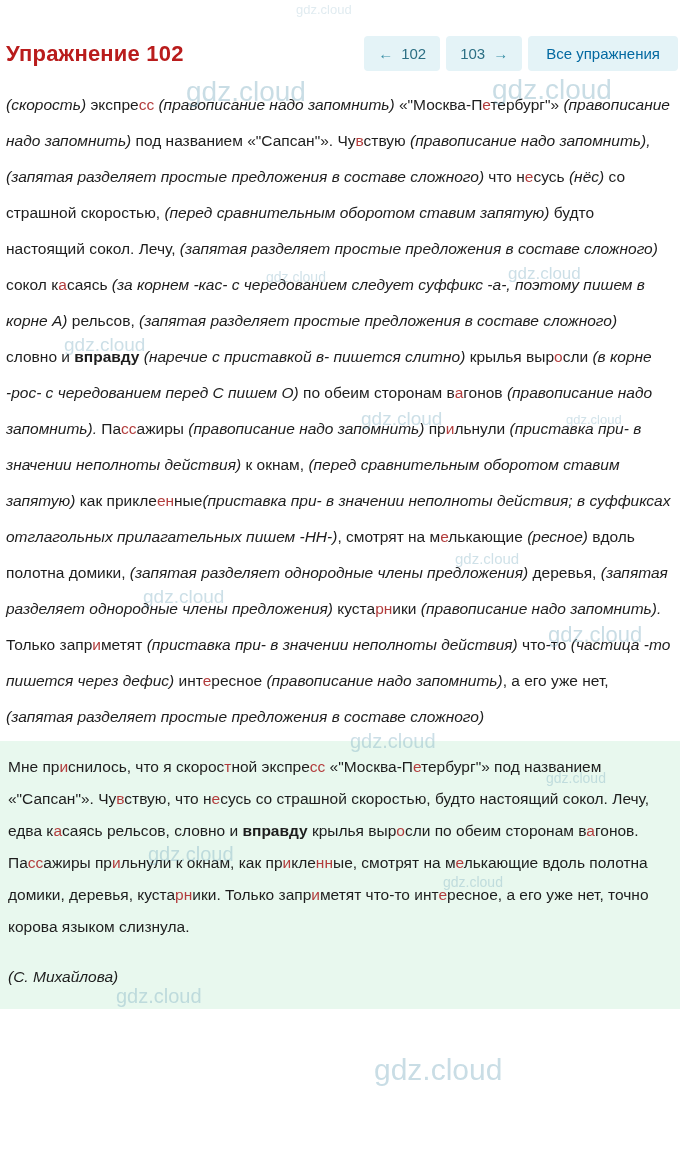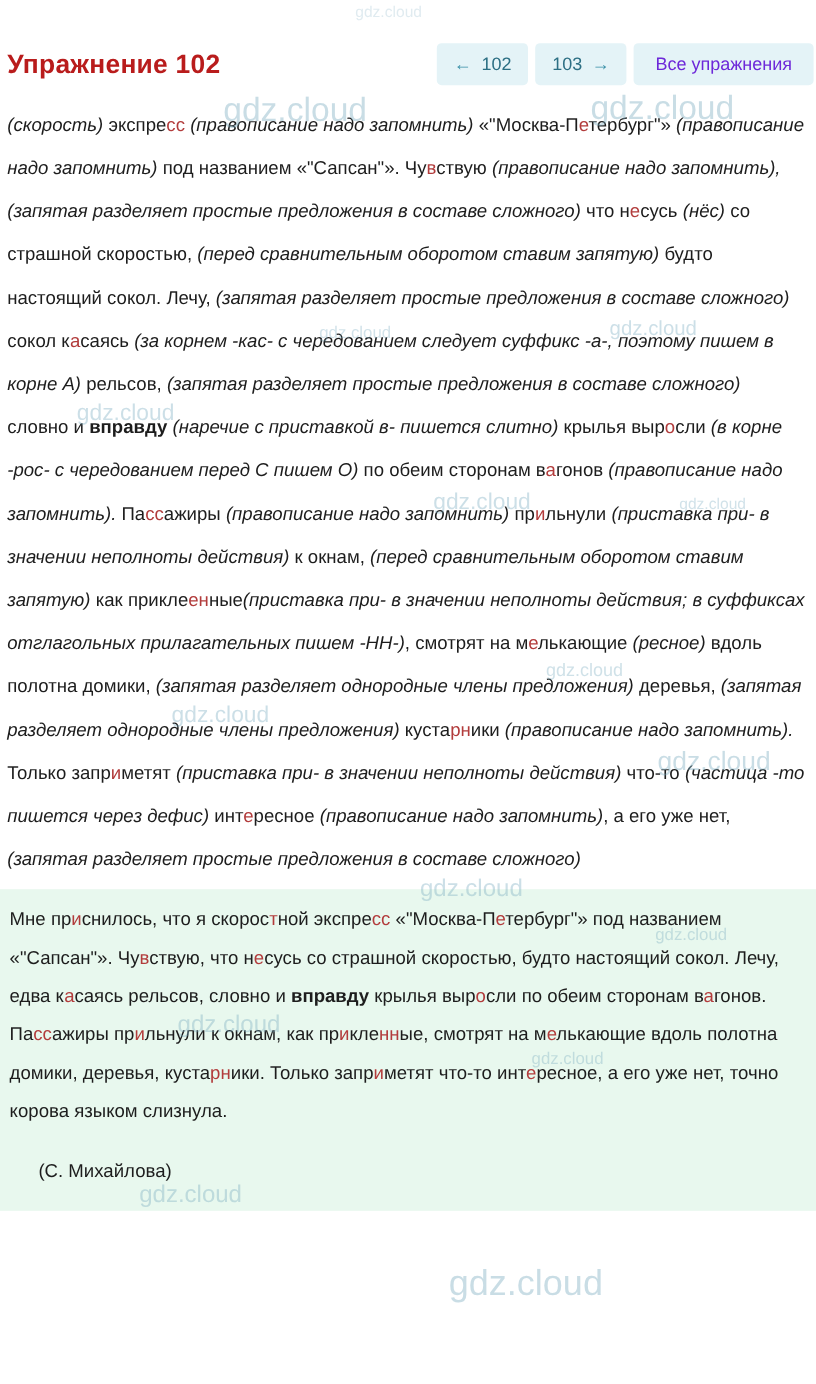--- a/index.html
+++ b/index.html
@@ -63,21 +63,21 @@
     white-space: nowrap;
     cursor: pointer;
     user-select: none;
   }
   .navbtn .arrow {
     font-size: 15px;
     color: #3a90a8;
     line-height: 1;
   }
   .navbtn.all {
-    color: #6d28d9;
+    color: #0369a1;
     padding: 9px 18px;
   }
   
   .content {
     padding: 6px 8px 0 6px;
     font-size: 15.5px;
     line-height: 36px;
     color: #1d1d1d;
   }
   .content p {
@@ -93,22 +93,22 @@
     background: #e8f8ee;
     padding: 10px 10px 16px 8px;
     font-size: 15.5px;
     line-height: 32px;
     color: #1d1d1d;
     min-height: 255px;
     box-sizing: border-box;
   }
   .answer .author {
     display: block;
+    font-style: italic;
     margin-top: 18px;
-    margin-left: 24px;
   }
   
   .wm {
     position: absolute;
     color: rgba(120, 170, 190, 0.30);
     font-family: "Liberation Sans", sans-serif;
     pointer-events: none;
     white-space: nowrap;
     user-select: none;
   }

